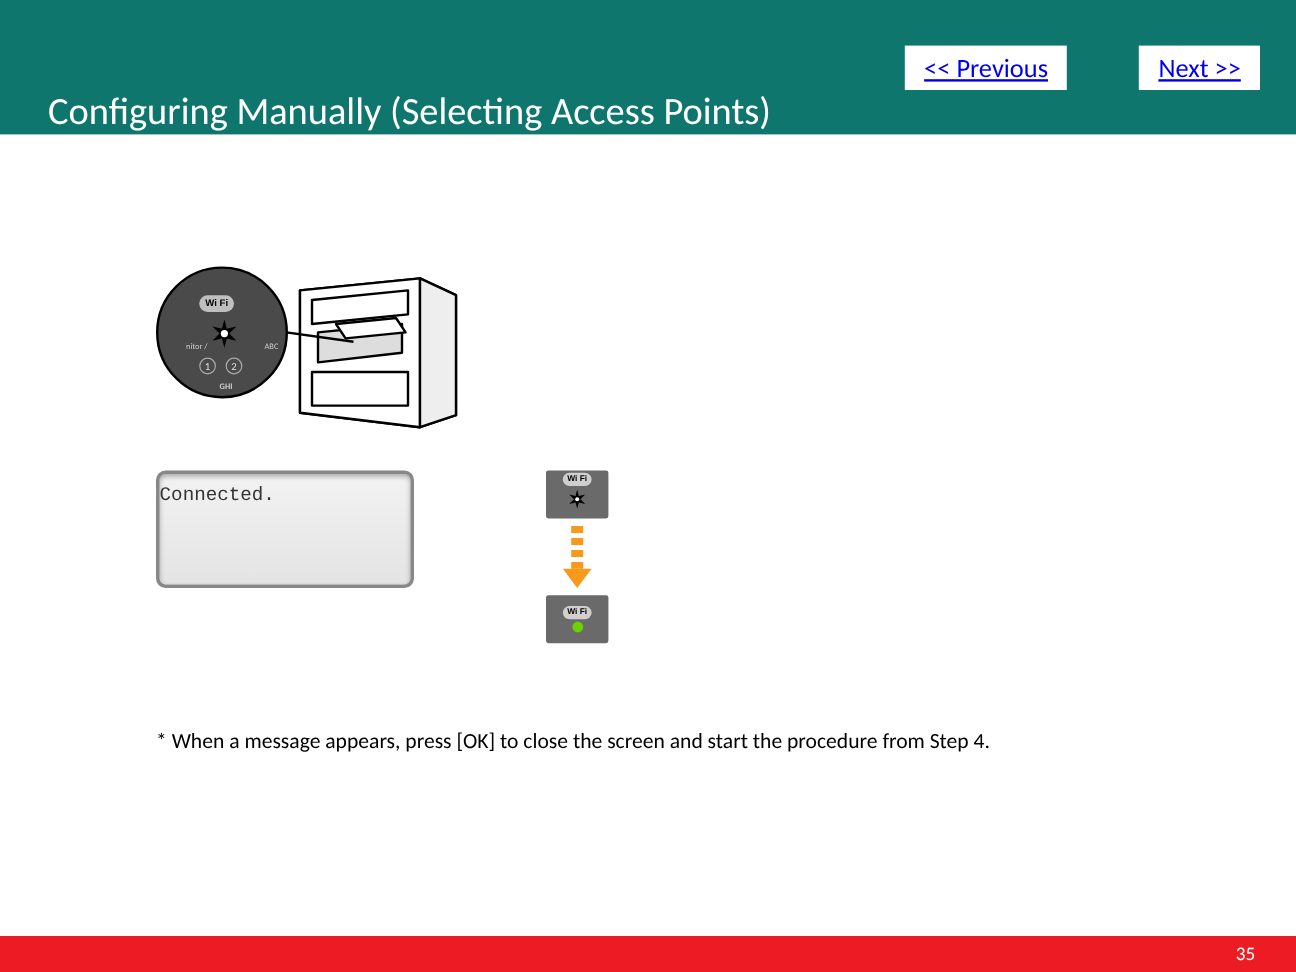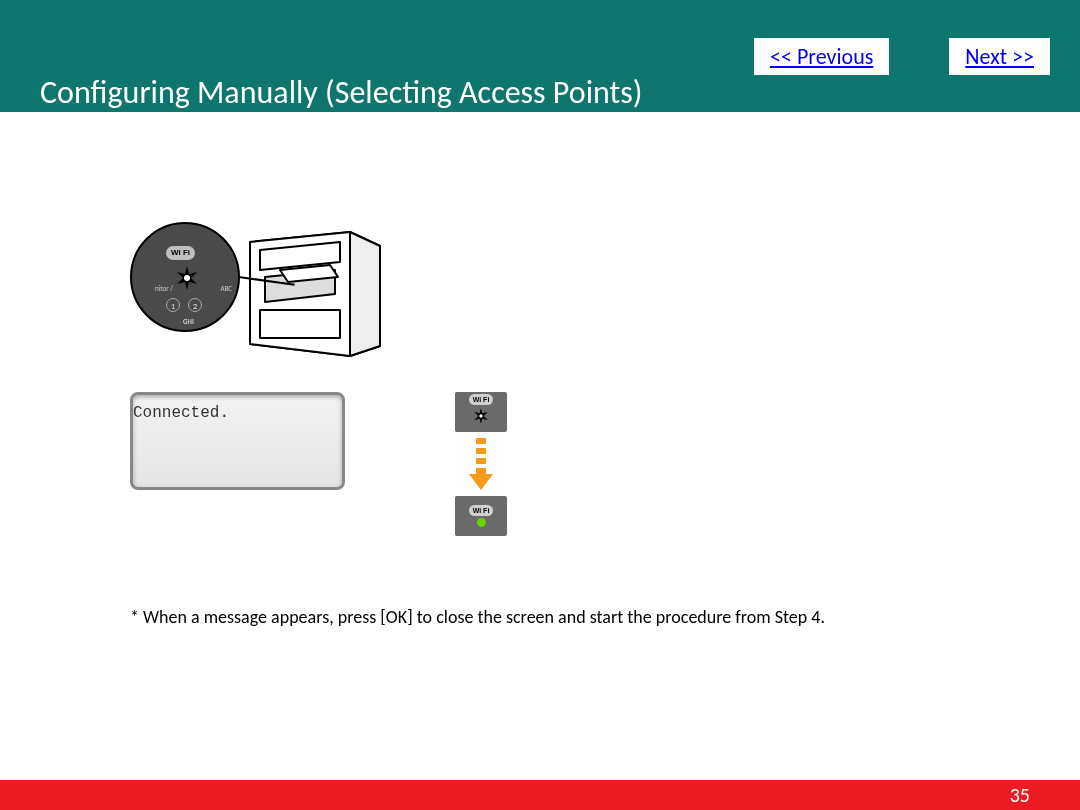--- a/index.html
+++ b/index.html
@@ -59,25 +59,25 @@
   }
   .note { margin-top: 40px; }
   .footer {
     position: absolute;
     bottom: 0;
     left: 0;
     right: 0;
     height: 30px;
     background: #ed1c24;
     color: #fff;
-    font-size: 20px;
+    font-size: 16px;
     display: flex;
     align-items: center;
     justify-content: flex-end;
-    padding-right: 50px;
+    padding-right: 34px;
   }
 
   
   .printer-illus {
     position: relative;
     width: 260px;
     height: 140px;
   }
   .dial {
     position: absolute;

